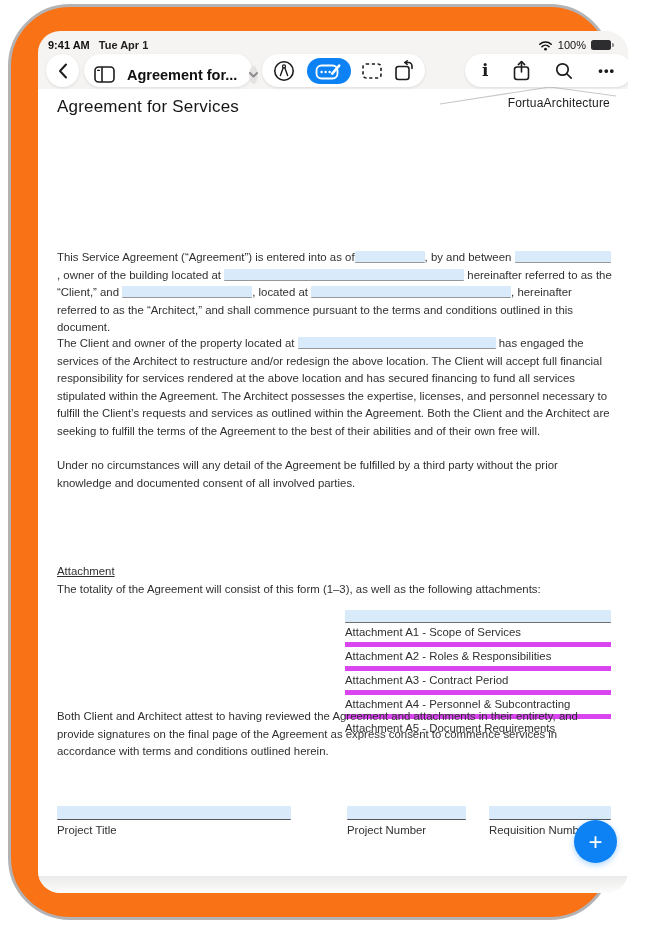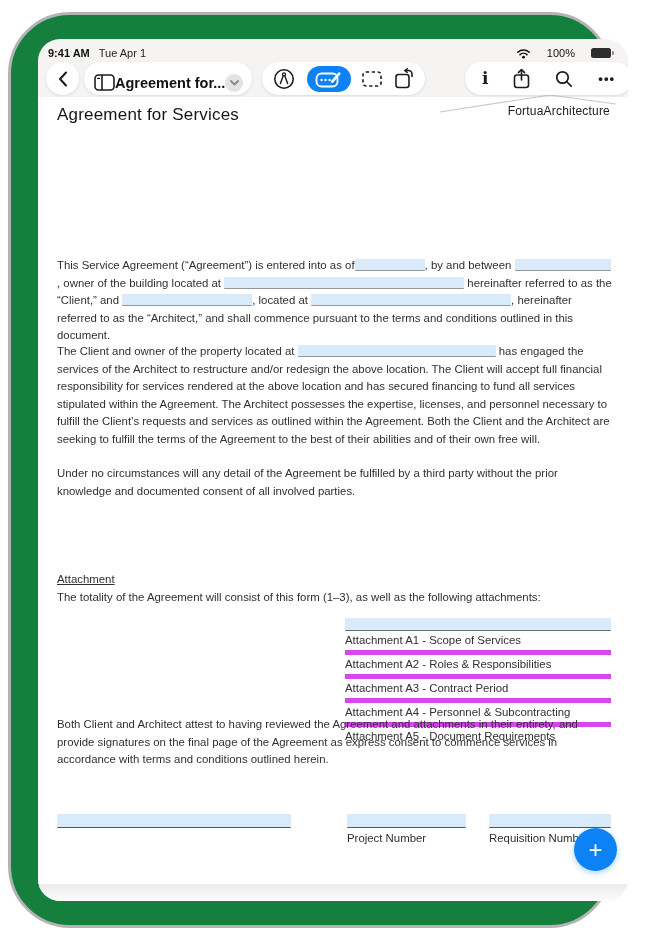--- a/index.html
+++ b/index.html
@@ -1,42 +1,42 @@
 <!DOCTYPE html>
 <html><head>
 <meta charset="utf-8">
 <style>
   * { margin:0; padding:0; box-sizing:border-box; }
   html,body { width:666px; height:928px; background:#ffffff; font-family:"Liberation Sans", sans-serif; overflow:hidden; }
 
   
-  .device { position:absolute; left:8px; top:12px; width:604px; height:916px;
-            background:#15803d; border:3px solid #b3b3b6; border-radius:62px; }
+  .device { position:absolute; left:8px; top:4px; width:604px; height:916px;
+            background:#f97316; border:3px solid #b3b3b6; border-radius:62px; }
   .screen { position:absolute; left:27px; top:24px; width:590px; height:862px;
             background:#f5f4f2; border-radius:22px; overflow:hidden; }
 
   
   .statusbar { position:absolute; top:0; left:0; right:0; height:24px;
                display:flex; align-items:center; justify-content:space-between;
                padding:4px 14px 0 10px; font-size:11px; color:#111; }
   .status-left { display:flex; gap:9px; align-items:center; }
   .status-time { font-weight:700; }
-  .status-date { font-weight:400; color:#222; }
-  .status-right { display:flex; gap:16px; align-items:center; }
+  .status-date { font-weight:700; color:#222; }
+  .status-right { display:flex; gap:5px; align-items:center; }
   .battery-body { width:20px; height:10px; background:#2d2d2f; border-radius:2.5px; display:inline-block; }
   .battery-tip  { width:2px; height:4px; background:#8d8d90; border-radius:0 1.5px 1.5px 0; display:inline-block; margin-left:1px; }
   .status-pct { font-weight:500; }
 
   
   .pill { position:absolute; top:23px; height:33px; background:#ffffff; border-radius:17px;
           box-shadow:0 1px 3px rgba(0,0,0,0.10); display:flex; align-items:center; z-index:5; }
   .circle-btn { position:absolute; top:23px; width:33px; height:33px; background:#fff; border-radius:50%;
                 box-shadow:0 1px 3px rgba(0,0,0,0.10); display:flex; align-items:center; justify-content:center; z-index:5; }
   .back-btn { left:8px; }
-  .title-pill { left:46px; width:168px; padding:8px 8px 0 10px; gap:0; }
+  .title-pill { left:46px; width:168px; padding:8px 8px 0 10px; gap:12px; }
   .doc-title { font-size:14.5px; font-weight:700; color:#111; white-space:nowrap; }
   .chev-circle { width:18px; height:18px; border-radius:50%; background:#e4e3e1; display:flex; align-items:center; justify-content:center; }
   .tools-pill { left:224px; width:163px; justify-content:space-between; padding:0 11px; }
   .tool-selected { width:44px; height:26px; border-radius:13px; display:flex; align-items:center; justify-content:center; }
   .right-pill { left:427px; width:167px; justify-content:space-between; padding:0 17px; }
   .info-glyph { font-family:"DejaVu Serif", serif; font-size:17px; font-weight:600; color:#1c1c1e; line-height:1; }
   .more-glyph { font-size:13px; letter-spacing:1px; color:#1c1c1e; font-weight:700; }
   .icon { display:flex; align-items:center; justify-content:center; }
 
   
@@ -197,20 +197,21 @@
             <div class="att-row">Attachment A3 - Contract Period</div>
             <div class="att-row">Attachment A4 - Personnel &amp; Subcontracting</div>
             <div class="att-row">Attachment A5 - Document Requirements</div>
           </div>
       </div>
 
       <div class="para" style="top:619px"><span>Both Client and Architect attest to having reviewed the Agreement and attachments in their entirety, and provide signatures on the final page of the Agreement as express consent to commence services in accordance with terms and conditions outlined herein.</span></div>
 
       <div class="sig-field" style="left:19px; top:717px; width:234px">
         <div class="sig-blank"></div>
+        <div class="sig-label">Project Title</div>
       </div>
       <div class="sig-field" style="left:309px; top:717px; width:119px">
         <div class="sig-blank"></div>
         <div class="sig-label">Project Number</div>
       </div>
       <div class="sig-field" style="left:451px; top:717px; width:122px">
         <div class="sig-blank"></div>
         <div class="sig-label">Requisition Number</div>
       </div>
     </div>

